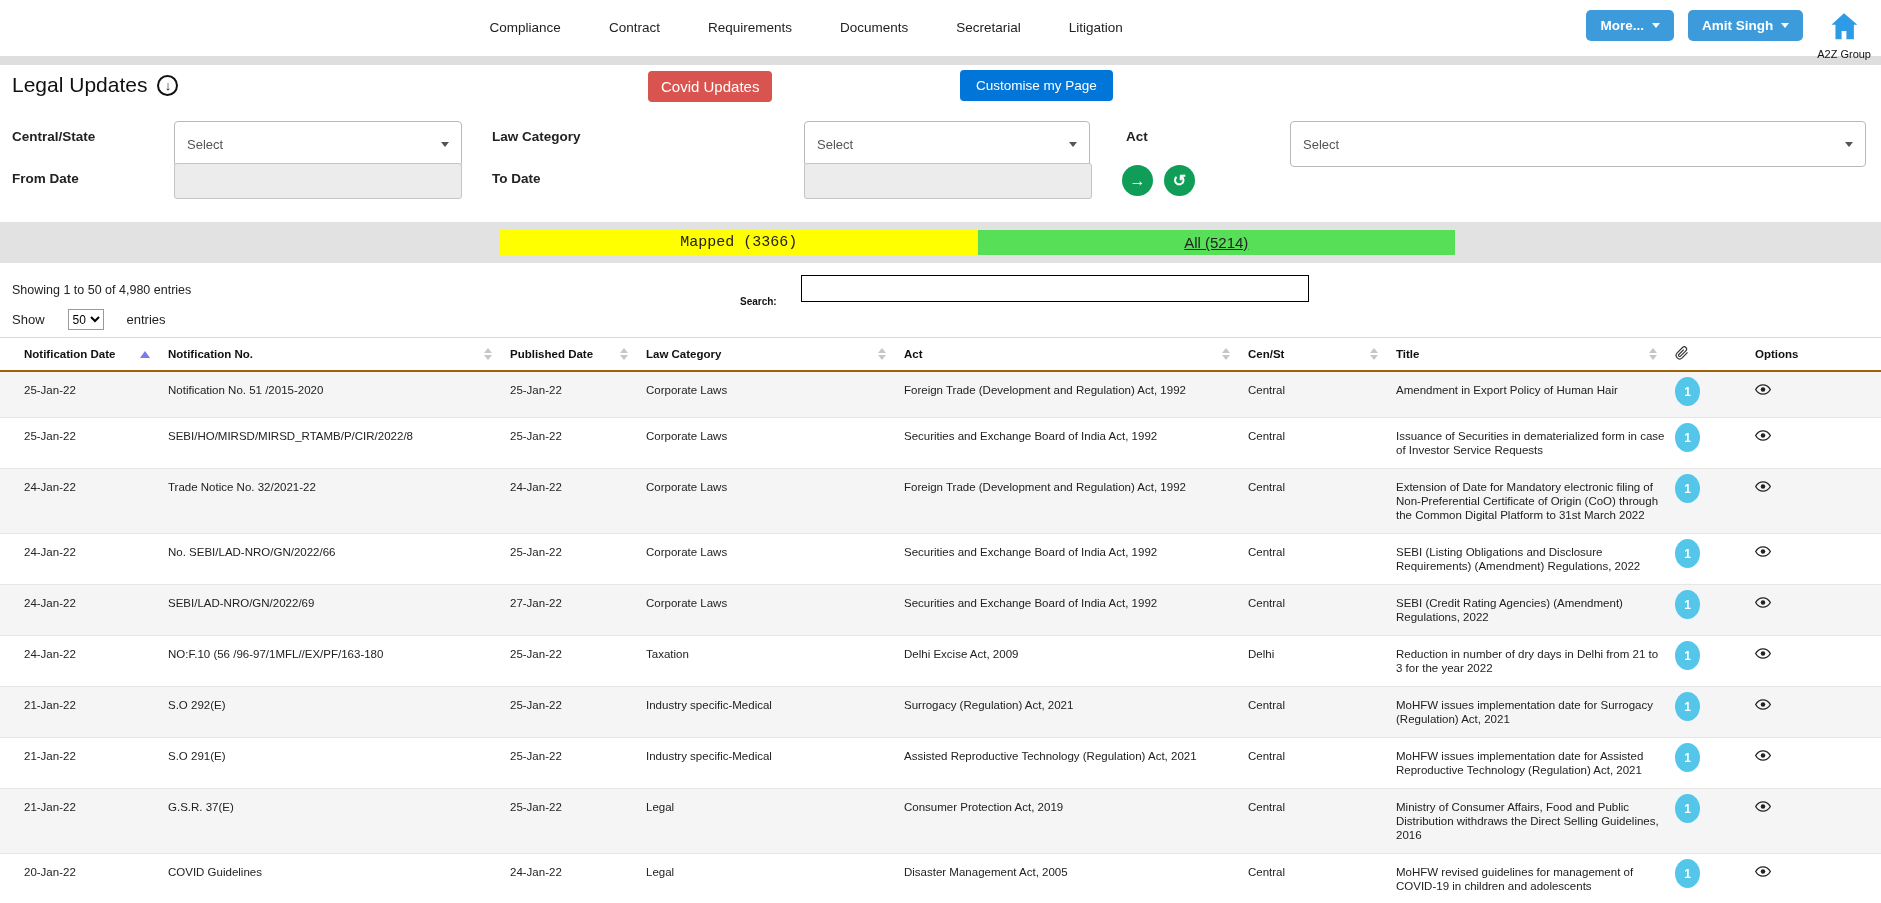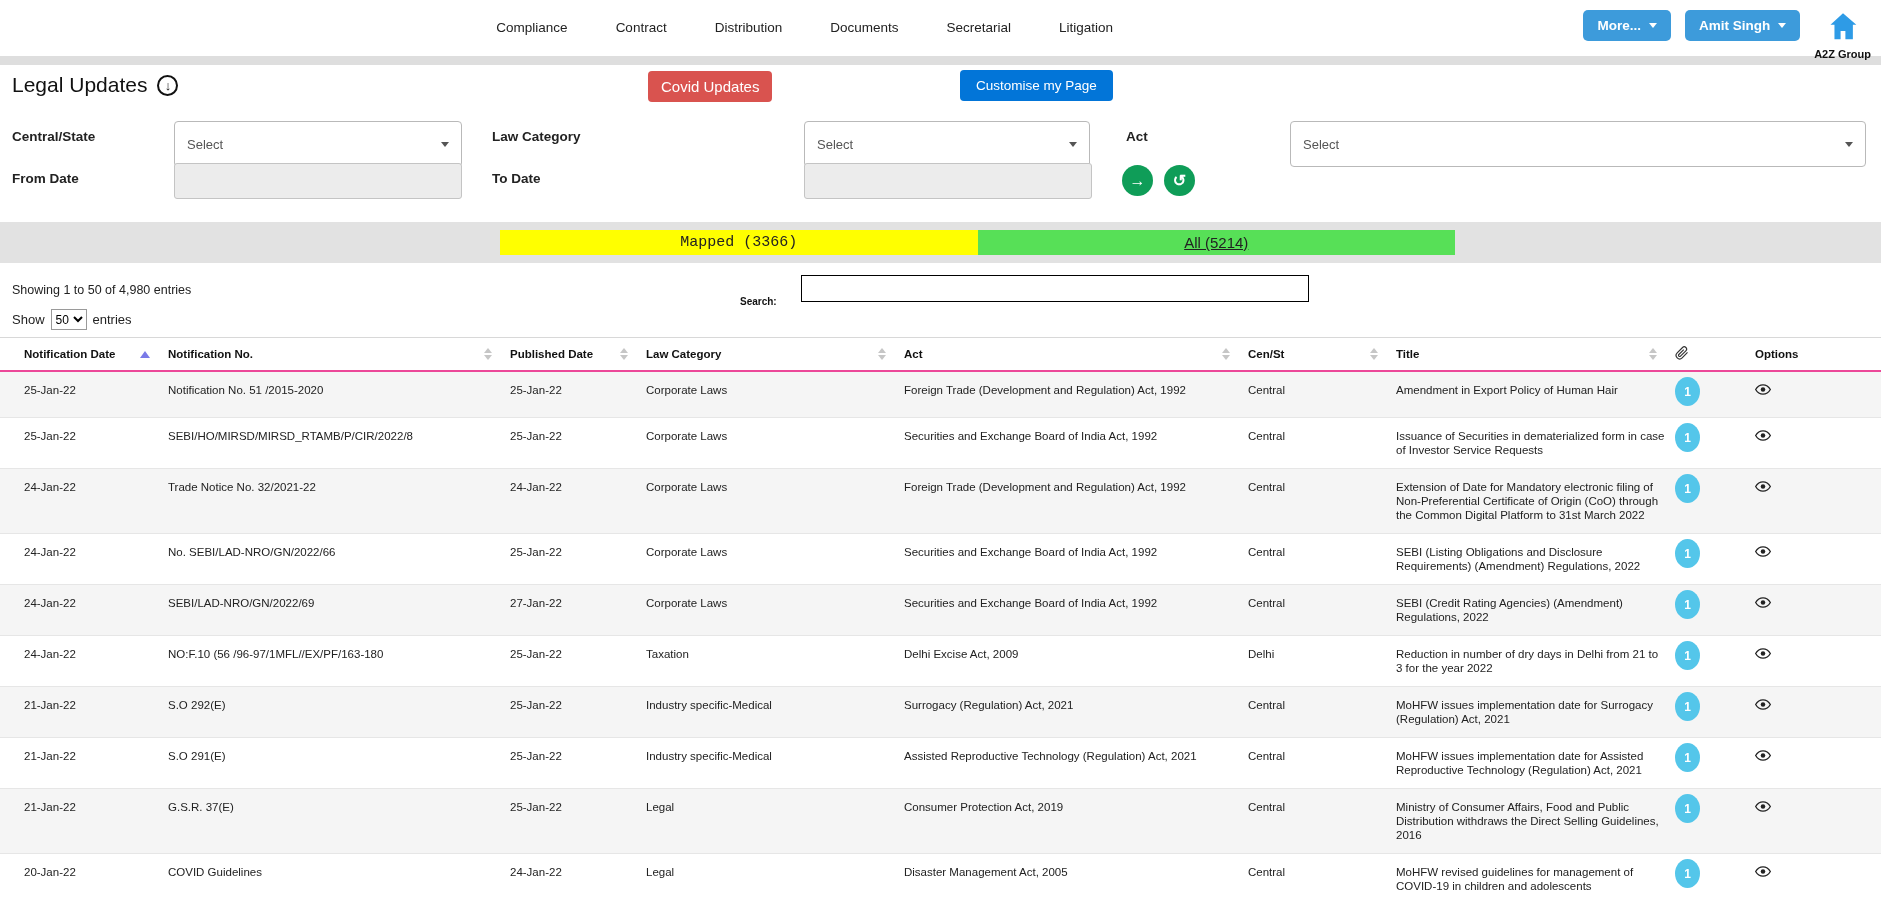--- a/index.html
+++ b/index.html
@@ -18,21 +18,21 @@
 
   .nav { flex:1; display:flex; justify-content:center; gap:48px; padding-top:16px; }
   .nav-item { font-size:13.5px; color:#222; cursor:pointer; white-space:nowrap; }
 
   .top-right { display:flex; align-items:flex-start; gap:14px; padding-top:6px; }
   .blue-btn { background:#3d9bdb; color:#fff; font-size:13.5px; font-weight:bold; border:none;
     border-radius:5px; padding:8px 14px; display:flex; align-items:center; gap:8px; cursor:pointer; }
   .caret-down { width:0; height:0; border-left:4px solid transparent; border-right:4px solid transparent;
     border-top:5px solid #fff; display:inline-block; }
   .home-col { display:flex; flex-direction:column; align-items:center; }
-  .group-name { font-size:11px; font-weight:bold; color:#111; margin-top:2px; }
+  .group-name { font-size:11px; font-weight:normal; color:#111; margin-top:2px; }
 
   
   .grey-strip { height:9px; background:#dedede; }
 
   
   .title-row { position:relative; height:42px; background:#fff; }
   .page-title { position:absolute; left:12px; top:8px; font-size:21px; color:#111; display:flex; align-items:center; gap:10px; }
   .dl-icon { width:21px; height:21px; border:2px solid #111; border-radius:50%; display:inline-flex;
     align-items:center; justify-content:center; font-size:13px; font-weight:bold; color:#111; cursor:pointer; }
   .covid-btn { position:absolute; left:648px; top:6px; background:#d9534f; color:#fff; border:none;
@@ -60,27 +60,27 @@
   .tab { flex:1; text-align:center; font-size:15px; color:#222; line-height:25px; cursor:pointer; }
   .tab-mapped { background:#ffff00;font-family:Liberation Mono, monospace; }
   .tab-all { background:#57e057; text-decoration:underline; }
 
   
   .controls { position:relative; height:74px; background:#fff; }
   .showing { position:absolute; left:12px; top:20px; font-size:12.5px; color:#222; }
   .search-label { position:absolute; left:740px; top:33px; font-size:10px; font-weight:bold; color:#111; }
   .search-input { position:absolute; left:801px; top:12px; width:508px; height:27px; border:1px solid #000;
     font-size:13px; padding:0 8px; }
-  .show-row { position:absolute; left:12px; top:46px; font-size:13px; color:#222; display:flex; align-items:center; gap:6px; }
+  .show-row { position:absolute; left:12px; top:46px; font-size:13px; color:#222; display:flex; align-items:center; gap:23px; }
   .show-select { font-size:12px; height:21px; border:1px solid #9a9a9a; background:#fff; }
 
   
   table { width:1881px; border-collapse:collapse; table-layout:fixed; border-top:1px solid #d8d8d8; }
   thead th { font-size:11.5px; font-weight:bold; color:#111; text-align:left; padding:8px 8px 8px 0;
-    border-bottom:2px solid #ec4899; cursor:pointer; }
+    border-bottom:2px solid #a16207; cursor:pointer; }
   thead th .th-inner { display:flex; align-items:center; justify-content:space-between; padding-right:10px; }
   th:first-child .th-inner, td:first-child { padding-left:24px; }
   .sort { display:inline-flex; flex-direction:column; align-items:center; gap:2px; }
   .tri-up { width:0; height:0; border-left:4px solid transparent; border-right:4px solid transparent;
     border-bottom:5px solid #c6c6c6; }
   .tri-dn { width:0; height:0; border-left:4px solid transparent; border-right:4px solid transparent;
     border-top:5px solid #c6c6c6; }
   .sort-active .tri-up { border-bottom-color:#7a7ae8; border-left-width:5px; border-right-width:5px; border-bottom-width:7px; }
   tbody td { font-size:11.5px; color:#222; vertical-align:top; padding:11px 10px 11px 0; line-height:14px;
     border-bottom:1px solid #e6e6e6; word-wrap:break-word; }
@@ -89,21 +89,21 @@
     font-size:12px; font-weight:bold; align-items:center; justify-content:center; cursor:pointer; margin-top:-6px; }
   .eye-btn { cursor:pointer; display:inline-block; }
 </style>
 </head>
 <body>
 
 <div class="topbar">
   <div class="nav">
     <span class="nav-item">Compliance</span>
     <span class="nav-item">Contract</span>
-    <span class="nav-item">Distribution</span>
+    <span class="nav-item">Requirements</span>
     <span class="nav-item">Documents</span>
     <span class="nav-item">Secretarial</span>
     <span class="nav-item">Litigation</span>
   </div>
   <div class="top-right">
     <button class="blue-btn">
       <span>More...</span>
       <span class="caret-down"></span>
     </button>
     <button class="blue-btn">

